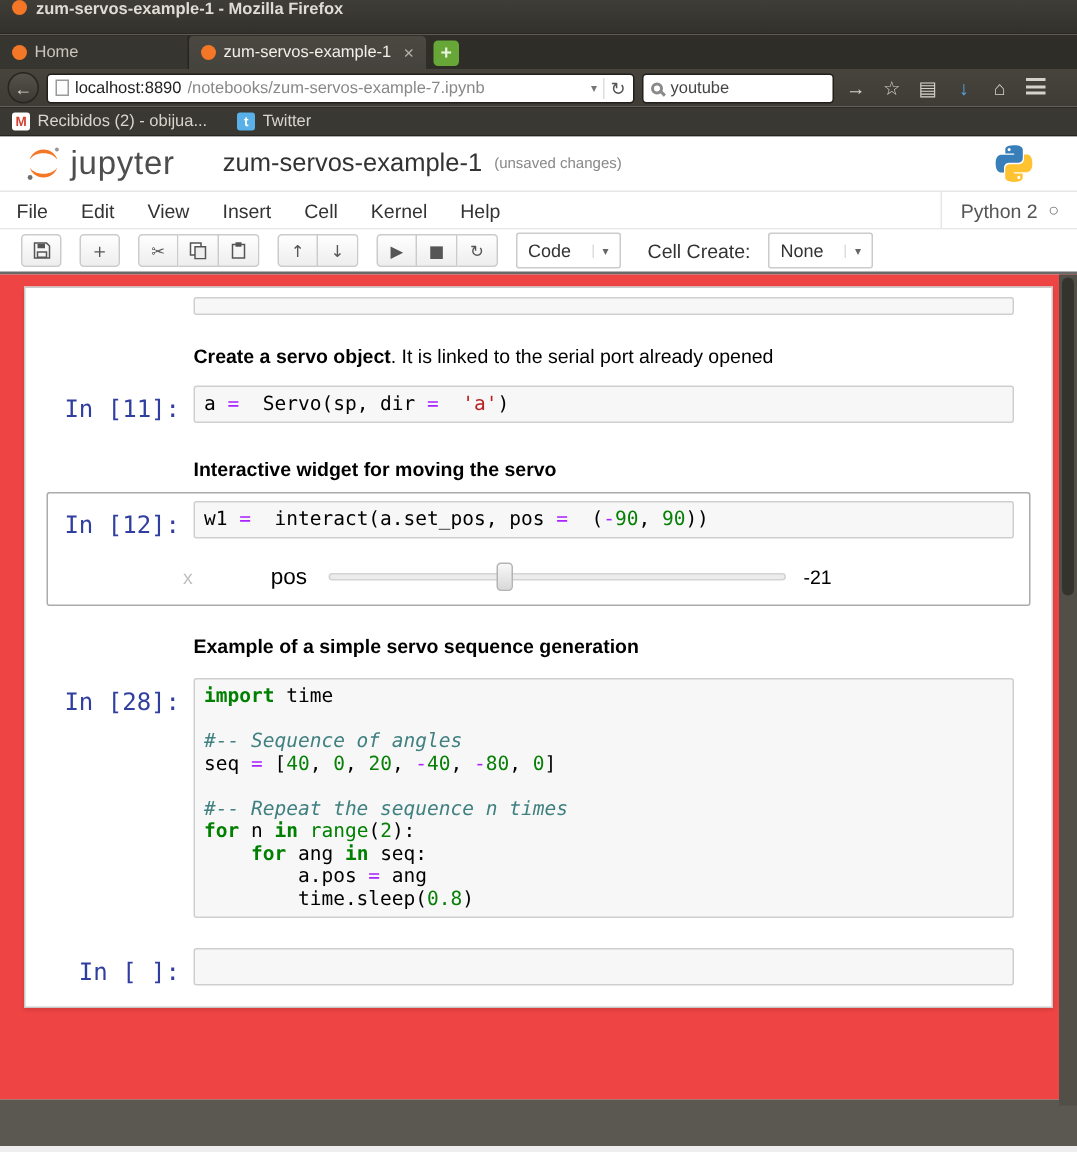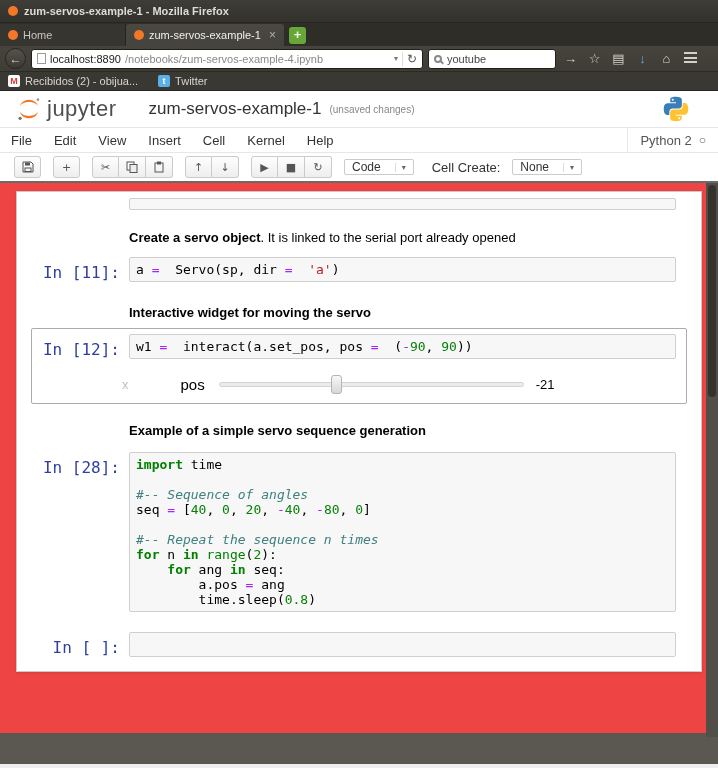--- a/index.html
+++ b/index.html
@@ -1,21 +1,21 @@
 <!DOCTYPE html>
 <html><head>
 <meta charset="utf-8">
 <style>
   * { box-sizing: border-box; margin: 0; padding: 0; }
   html,body { width:718px; height:768px; overflow:hidden; }
   body { font-family:"Liberation Sans", sans-serif; background:#5a5850; }
   .window { position:relative; width:718px; height:768px; background:#eee; }
 
   
-  .titlebar { height:23px; background:linear-gradient(#3f3d38,#33312c); display:flex; align-items:center; padding:0 8px; gap:6px; border-bottom:1px solid #28261f; }
+  .titlebar { height:23px; background:linear-gradient(#3f3d38,#33312c); display:flex; padding:0 8px; gap:6px; border-bottom:1px solid #28261f; }
   .titlebar-icon { width:10px; height:10px; border-radius:50%; background:#f37726; flex:none; }
   .titlebar-title { color:#dfdcd6; font-size:11px; font-weight:bold; white-space:nowrap; }
 
   .tabbar { height:23px; background:#2f2d28; display:flex; align-items:flex-end; }
   .tab { height:22px; display:flex; align-items:center; gap:5px; padding:0 8px; font-size:11px; color:#c8c5be; white-space:nowrap; overflow:hidden; }
   .tab-home { width:126px; background:#37352f; border-right:1px solid #26241f; }
   .tab-active { width:158px; background:linear-gradient(#4a4841,#45433d); color:#f1efea; border-radius:3px 3px 0 0; }
   .favicon { width:10px; height:10px; border-radius:50%; background:#f37726; flex:none; }
   .tab-close { margin-left:auto; color:#b2afa8; font-size:12px; }
   .newtab-btn { width:17px; height:17px; margin:0 0 2px 5px; background:#67a737; border-radius:3px; color:#eaf5e0; font-size:13px; font-weight:bold; line-height:16px; text-align:center; }
@@ -55,21 +55,21 @@
   .kernel-box { margin-left:auto; height:100%; display:flex; align-items:center; gap:7px; color:#555; border-left:1px solid #e7e7e7; padding:0 12px; font-size:13px; }
   .kernel-indicator { font-size:12px; color:#666; }
 
   .nb-toolbar { height:30px; background:#fff; display:flex; align-items:center; padding:0 14px; gap:12px; border-bottom:2px solid #6a6a6a; }
   .btn-group { display:flex; }
   .tb-btn { width:27px; height:22px; background:linear-gradient(#fefefe,#eeeeee); border:1px solid #cbcbcb; color:#555; font-size:11px; display:flex; align-items:center; justify-content:center; padding:0; font-family:"DejaVu Sans",sans-serif; }
   .tb-btn + .tb-btn { border-left:none; }
   .btn-group .tb-btn:first-child { border-radius:3px 0 0 3px; }
   .btn-group .tb-btn:last-child { border-radius:0 3px 3px 0; }
   .btn-group .tb-btn:only-child { border-radius:3px; }
-  .tb-select { height:16px; background:#fff; border:1px solid #cbcbcb; border-radius:2px; font-size:12px; color:#333; display:flex; align-items:center; padding:0 7px; }
+  .tb-select { height:24px; background:#fff; border:1px solid #cbcbcb; border-radius:2px; font-size:12px; color:#333; display:flex; align-items:center; padding:0 7px; }
   .tb-select .caret { margin-left:14px; font-size:8px; color:#666; border-left:1px solid #ddd; padding-left:6px; }
   .tb-label { font-size:13px; color:#333; margin-left:6px; }
 
   
   .nb-body { height:550px; background:#ef4444; padding:8px 16px; }
   .page { background:#fff; border:1px solid #c9c9c9; padding:3px 0 8px 0; box-shadow:0 1px 3px rgba(0,0,0,0.12); }
 
   .cell { margin:0 14px; border:1px solid transparent; border-radius:2px; }
   .cell.selected { border-color:#ababab; }
   .cell-row { display:flex; padding:5px 10px 5px 5px; }
@@ -124,21 +124,21 @@
       <span class="tab-close">×</span>
     </div>
     <div class="newtab-btn">+</div>
   </div>
 
   <div class="navbar">
     <div class="back-btn">←</div>
     <div class="urlbar">
       <span class="doc-icon"></span>
       <span class="url-host">localhost:8890</span>
-      <span class="url-path">/notebooks/zum-servos-example-4.ipynb</span>
+      <span class="url-path">/notebooks/zum-servos-example-7.ipynb</span>
       <span class="url-caret">▾</span>
       <span class="url-sep"></span>
       <span class="reload-icon">↻</span>
     </div>
     <div class="searchbox">
       <span class="magnifier"></span>
       <span class="search-text">youtube</span>
     </div>
     <span class="nav-icon">→</span>
     <span class="nav-icon">☆</span>

